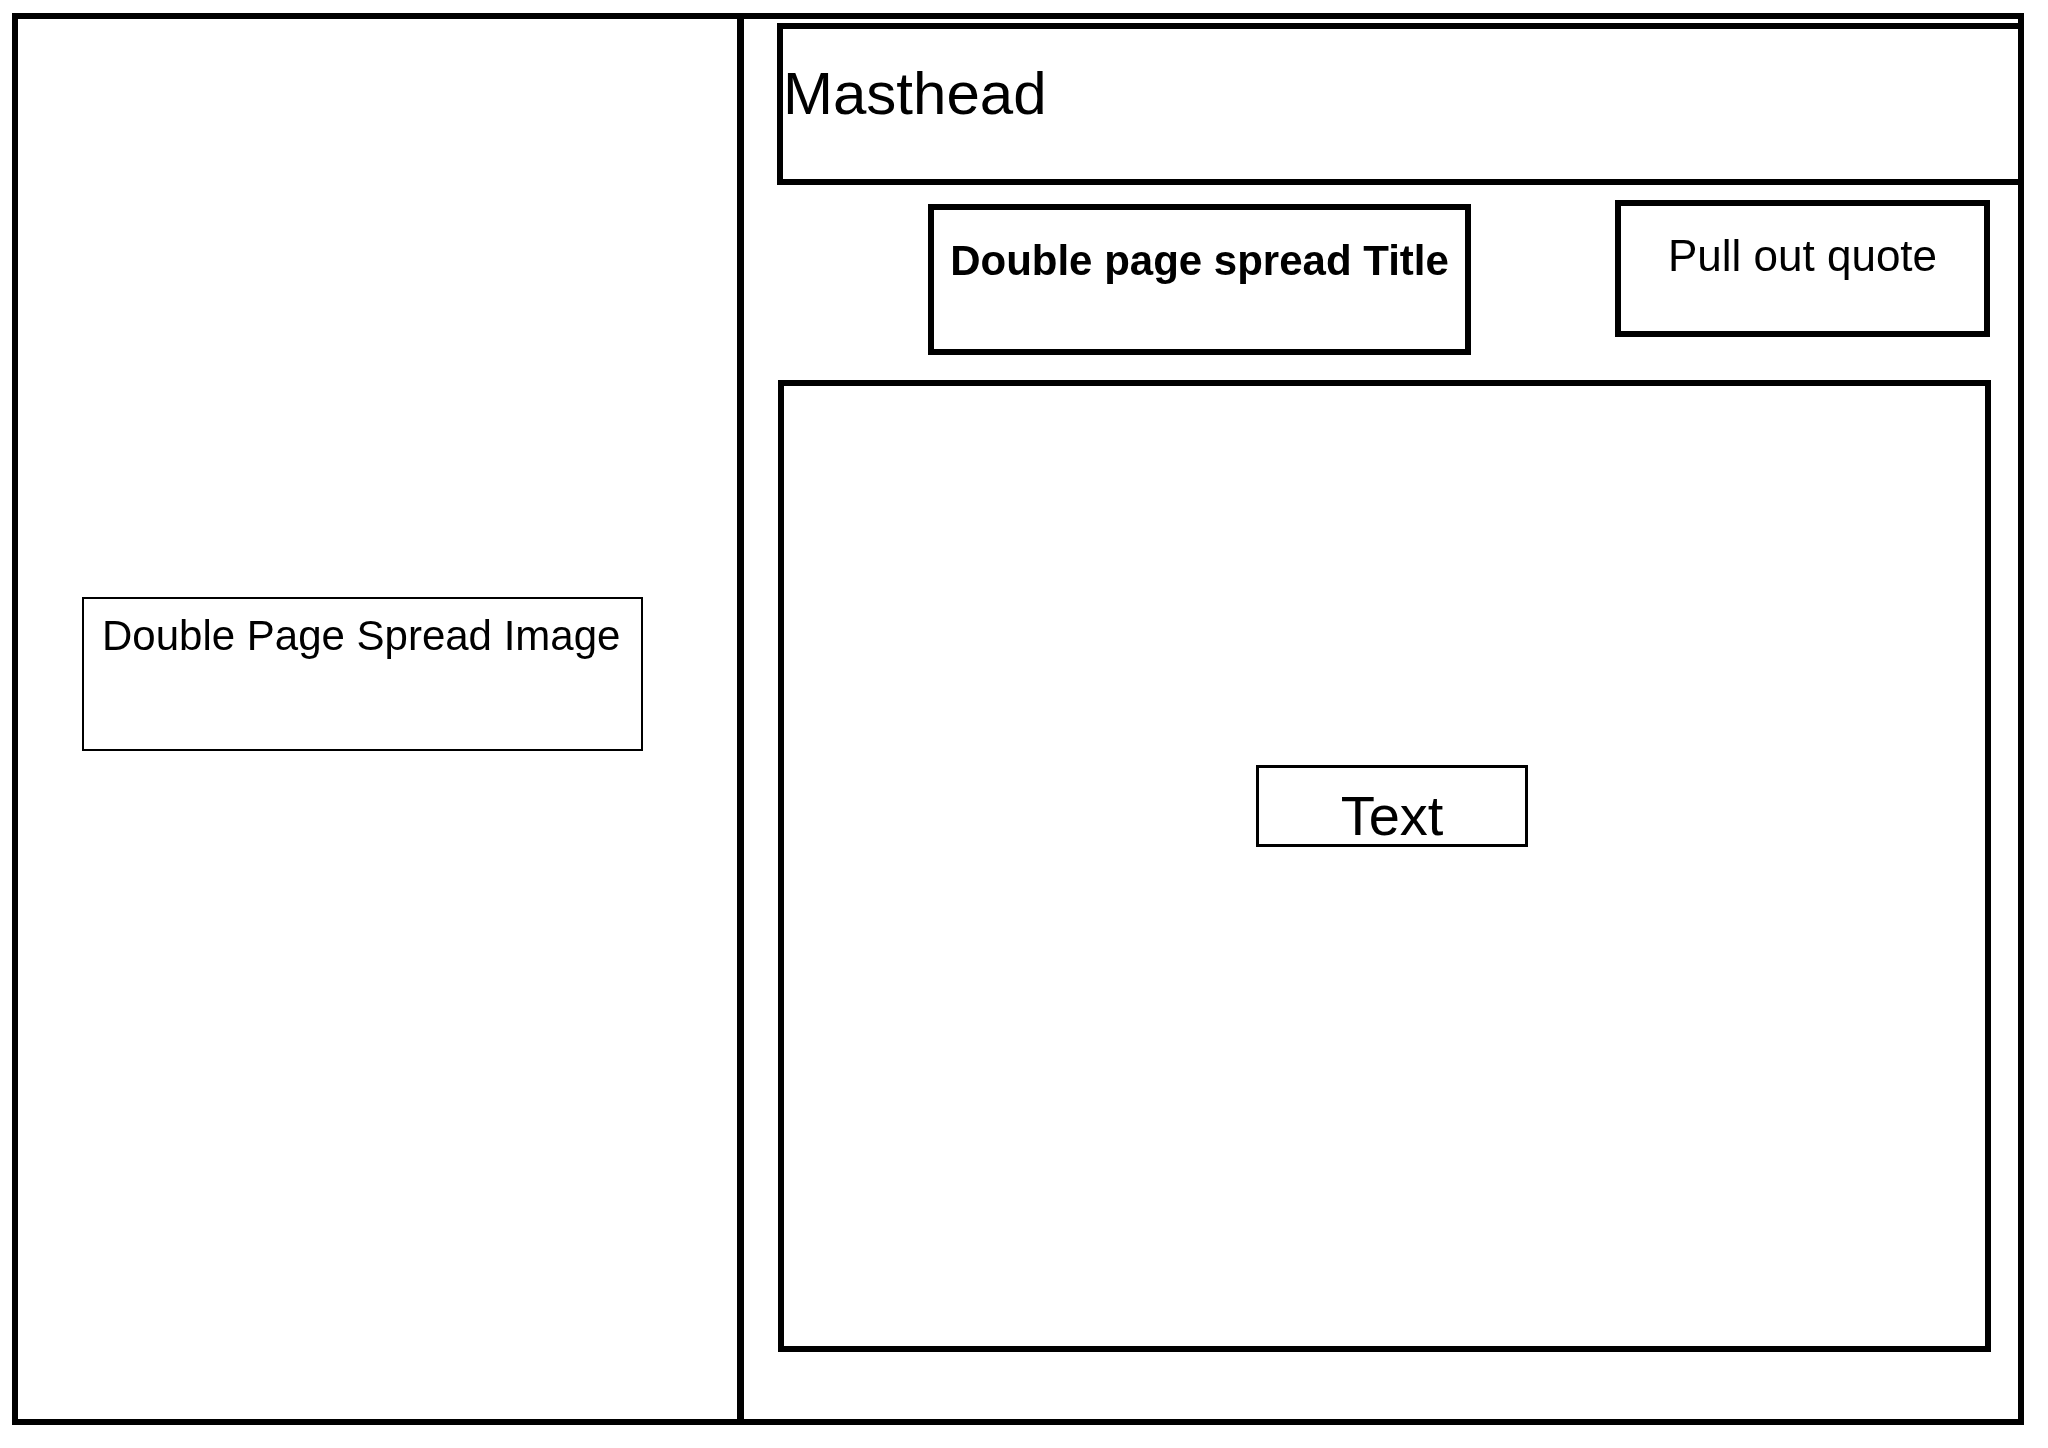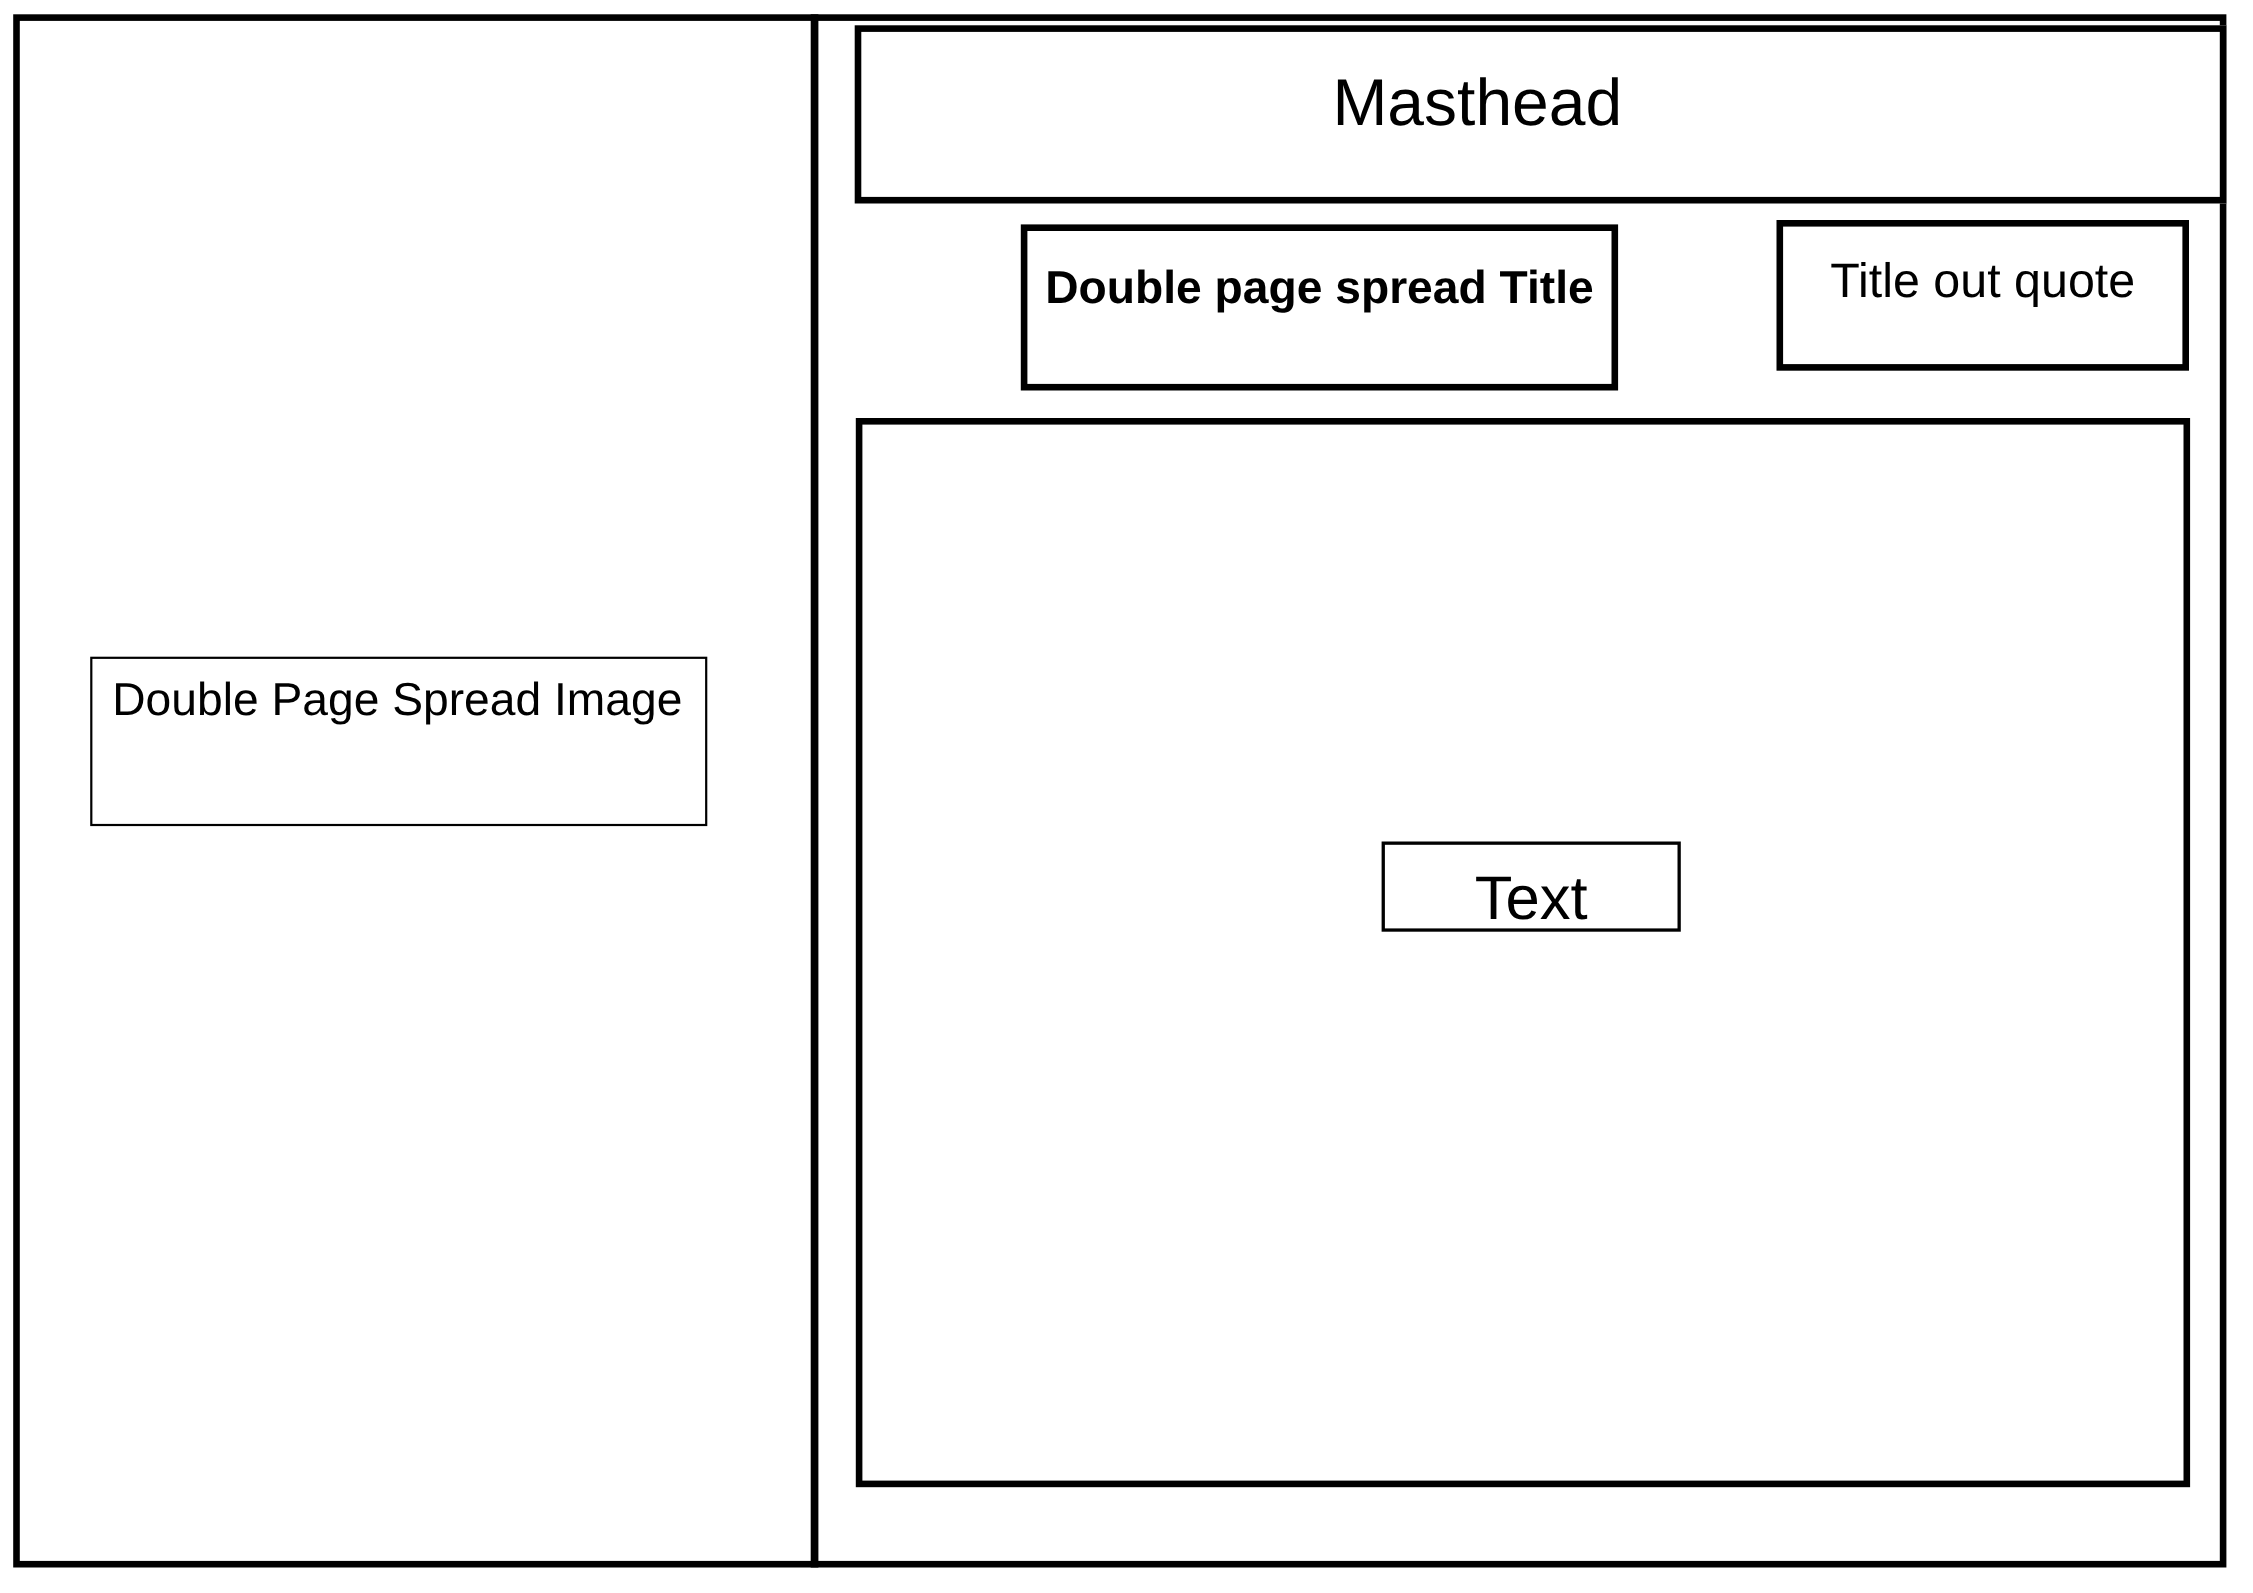--- a/index.html
+++ b/index.html
@@ -44,21 +44,21 @@
     line-height: 1.2;
     text-align: left;
   }
   
   .masthead {
     left: 777px; top: 23px;
     width: 1247px; height: 162px;
     border: 6px solid #000000;
     display: flex;
     align-items: center;
-    justify-content: center;
+    justify-content: flex-start;
     padding-right: 115px;
     padding-bottom: 22px;
     font-size: 60px;
   }
   
   .title-box {
     left: 928px; top: 204px;
     width: 543px; height: 151px;
     border: 6px solid #000000;
     display: flex;
@@ -115,21 +115,21 @@
 
   <div class="box masthead">
     <span class="label">Masthead</span>
   </div>
 
   <div class="box title-box">
     <span class="label">Double page spread Title</span>
   </div>
 
   <div class="box pull-quote-box">
-    <span class="label">Title out quote</span>
+    <span class="label">Pull out quote</span>
   </div>
 
   <div class="box body-box"></div>
 
   <div class="box text-box">
     <span class="label">Text</span>
   </div>
 
 </div>
 

